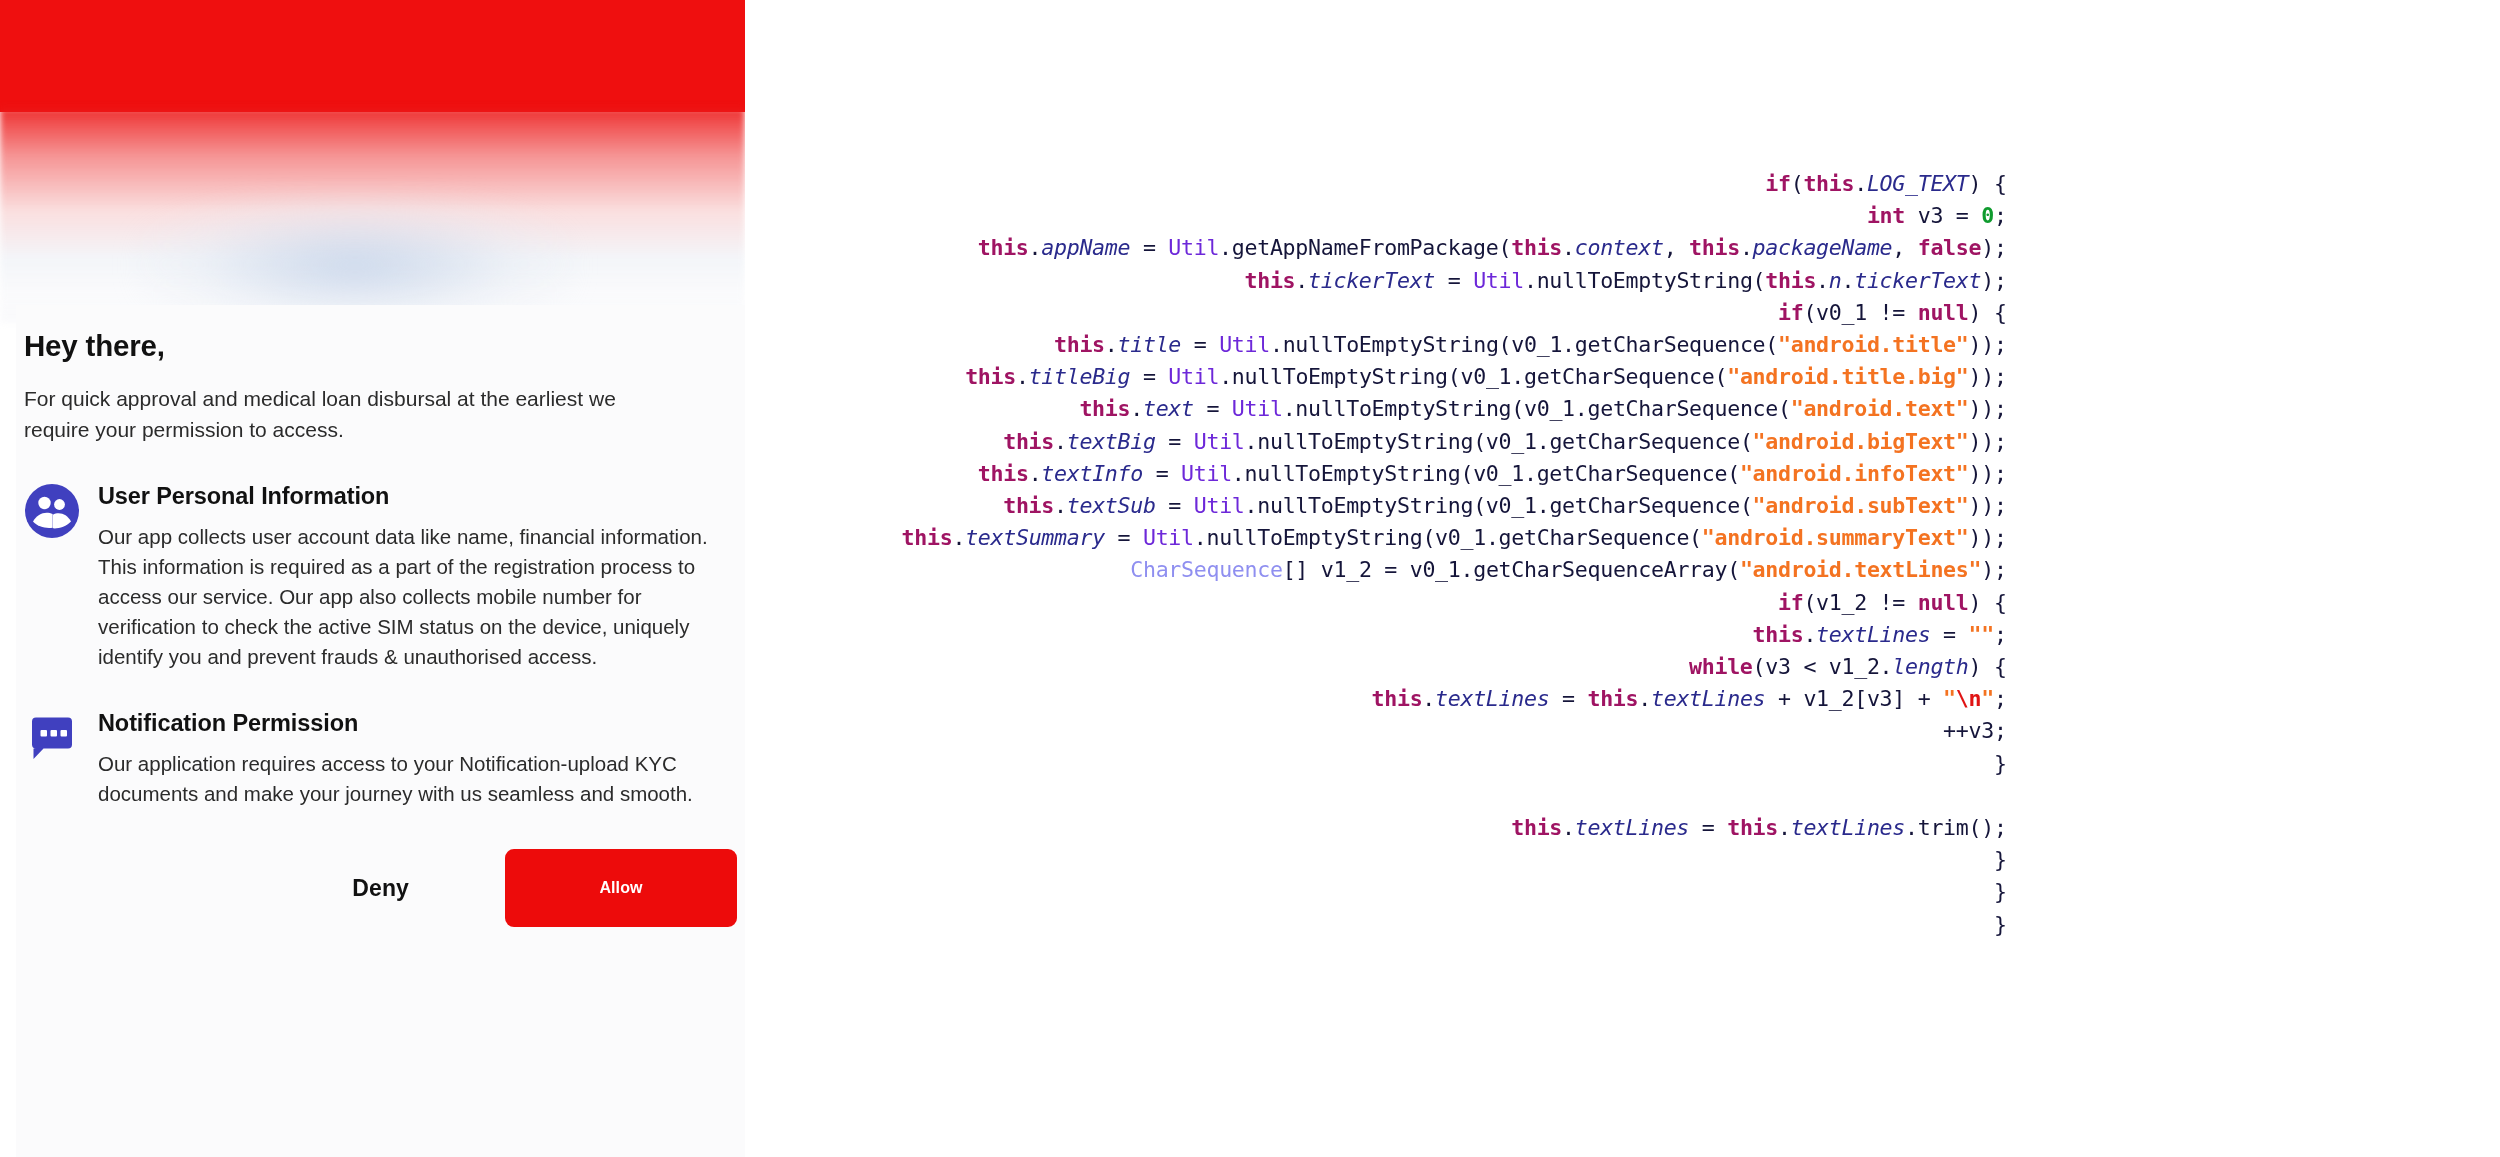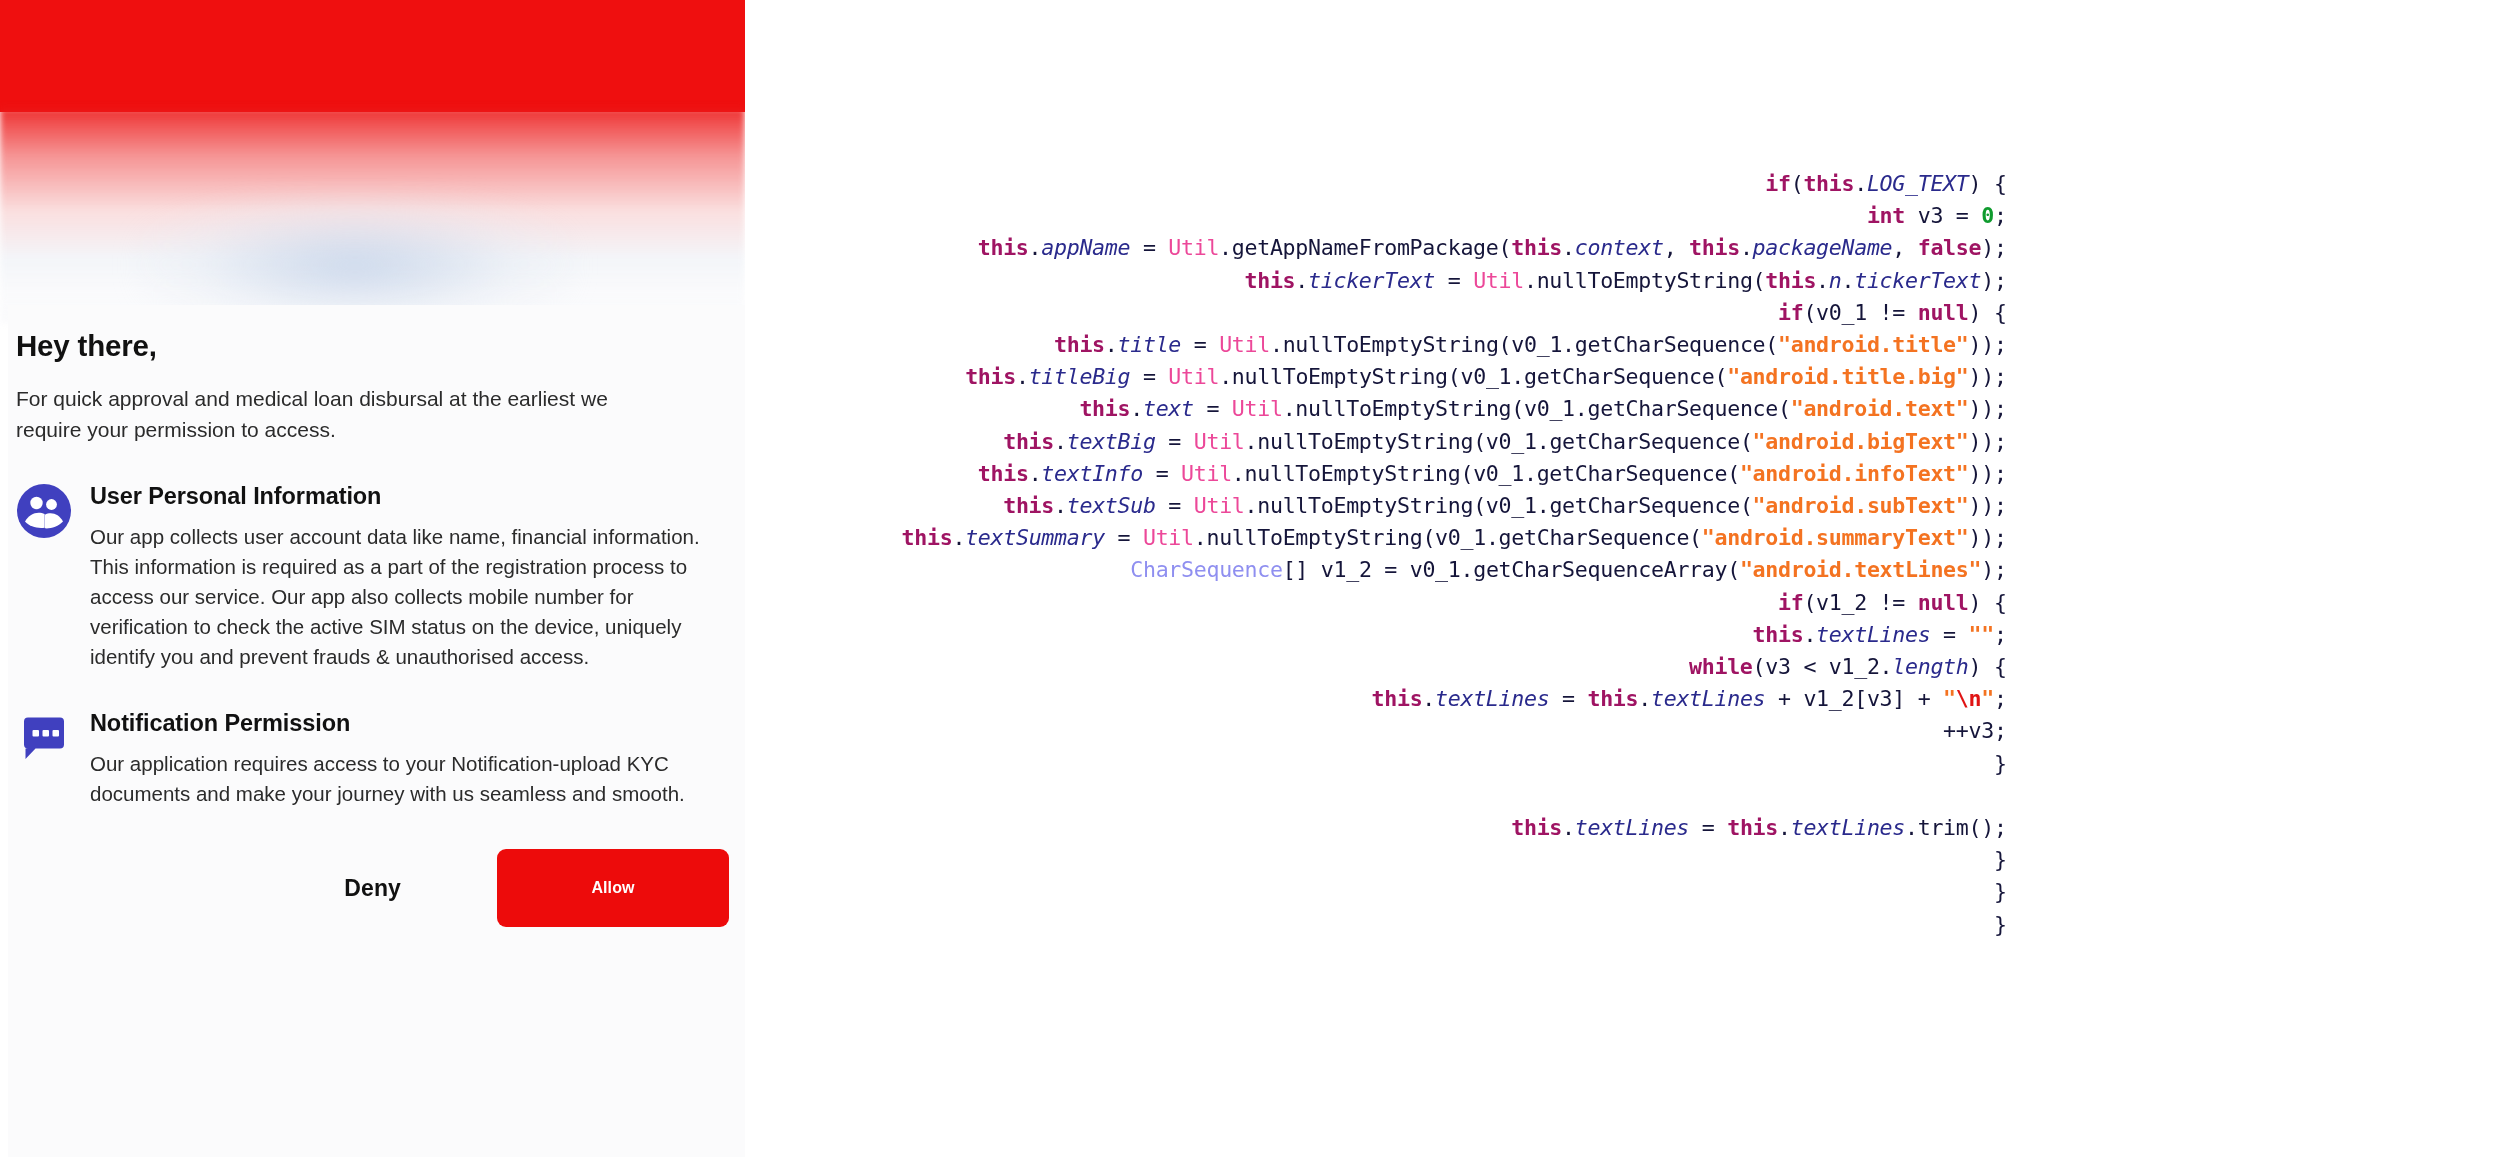--- a/index.html
+++ b/index.html
@@ -61,21 +61,21 @@
     left: 140px;
     top: 200px;
     width: 430px;
     height: 130px;
     background: radial-gradient(ellipse at center, rgba(196,210,232,0.85) 0%, rgba(228,234,243,0.35) 55%, rgba(255,255,255,0) 80%);
     filter: blur(14px);
   }
 
   .phone-sheet {
     position: absolute;
-    left: 8px;
+    left: 16px;
     top: 305px;
     width: 745px;
     bottom: 0;
     background: #fbfbfc;
     padding: 0 8px;
     box-sizing: border-box;
   }
 
   .sheet-title {
     font-size: 29.5px;
@@ -175,21 +175,21 @@
     line-height: 32.2px;
     white-space: pre;
     color: #101010;
     letter-spacing: -0.3px;
   }
   #code-block .ln { display: block; min-height: 32.2px; text-align: right; }
 
   
   .t-kw   { color: #9f1463; font-weight: bold; }            
   .t-fld  { color: #2a2a8c; font-style: italic; }           
-  .t-cls  { color: #ec4899; }                               
+  .t-cls  { color: #6d28d9; }                               
   .t-type { color: #8f8ff0; }                               
   .t-str  { color: #f47321; font-weight: bold; }            
   .t-esc  { color: #e01414; font-weight: bold; }            
   .t-num  { color: #0f9b2e; font-weight: bold; }            
   .t-pl   { color: #15153a; }                               
 </style>
 </head>
 <body>
 
 <div id="root">

